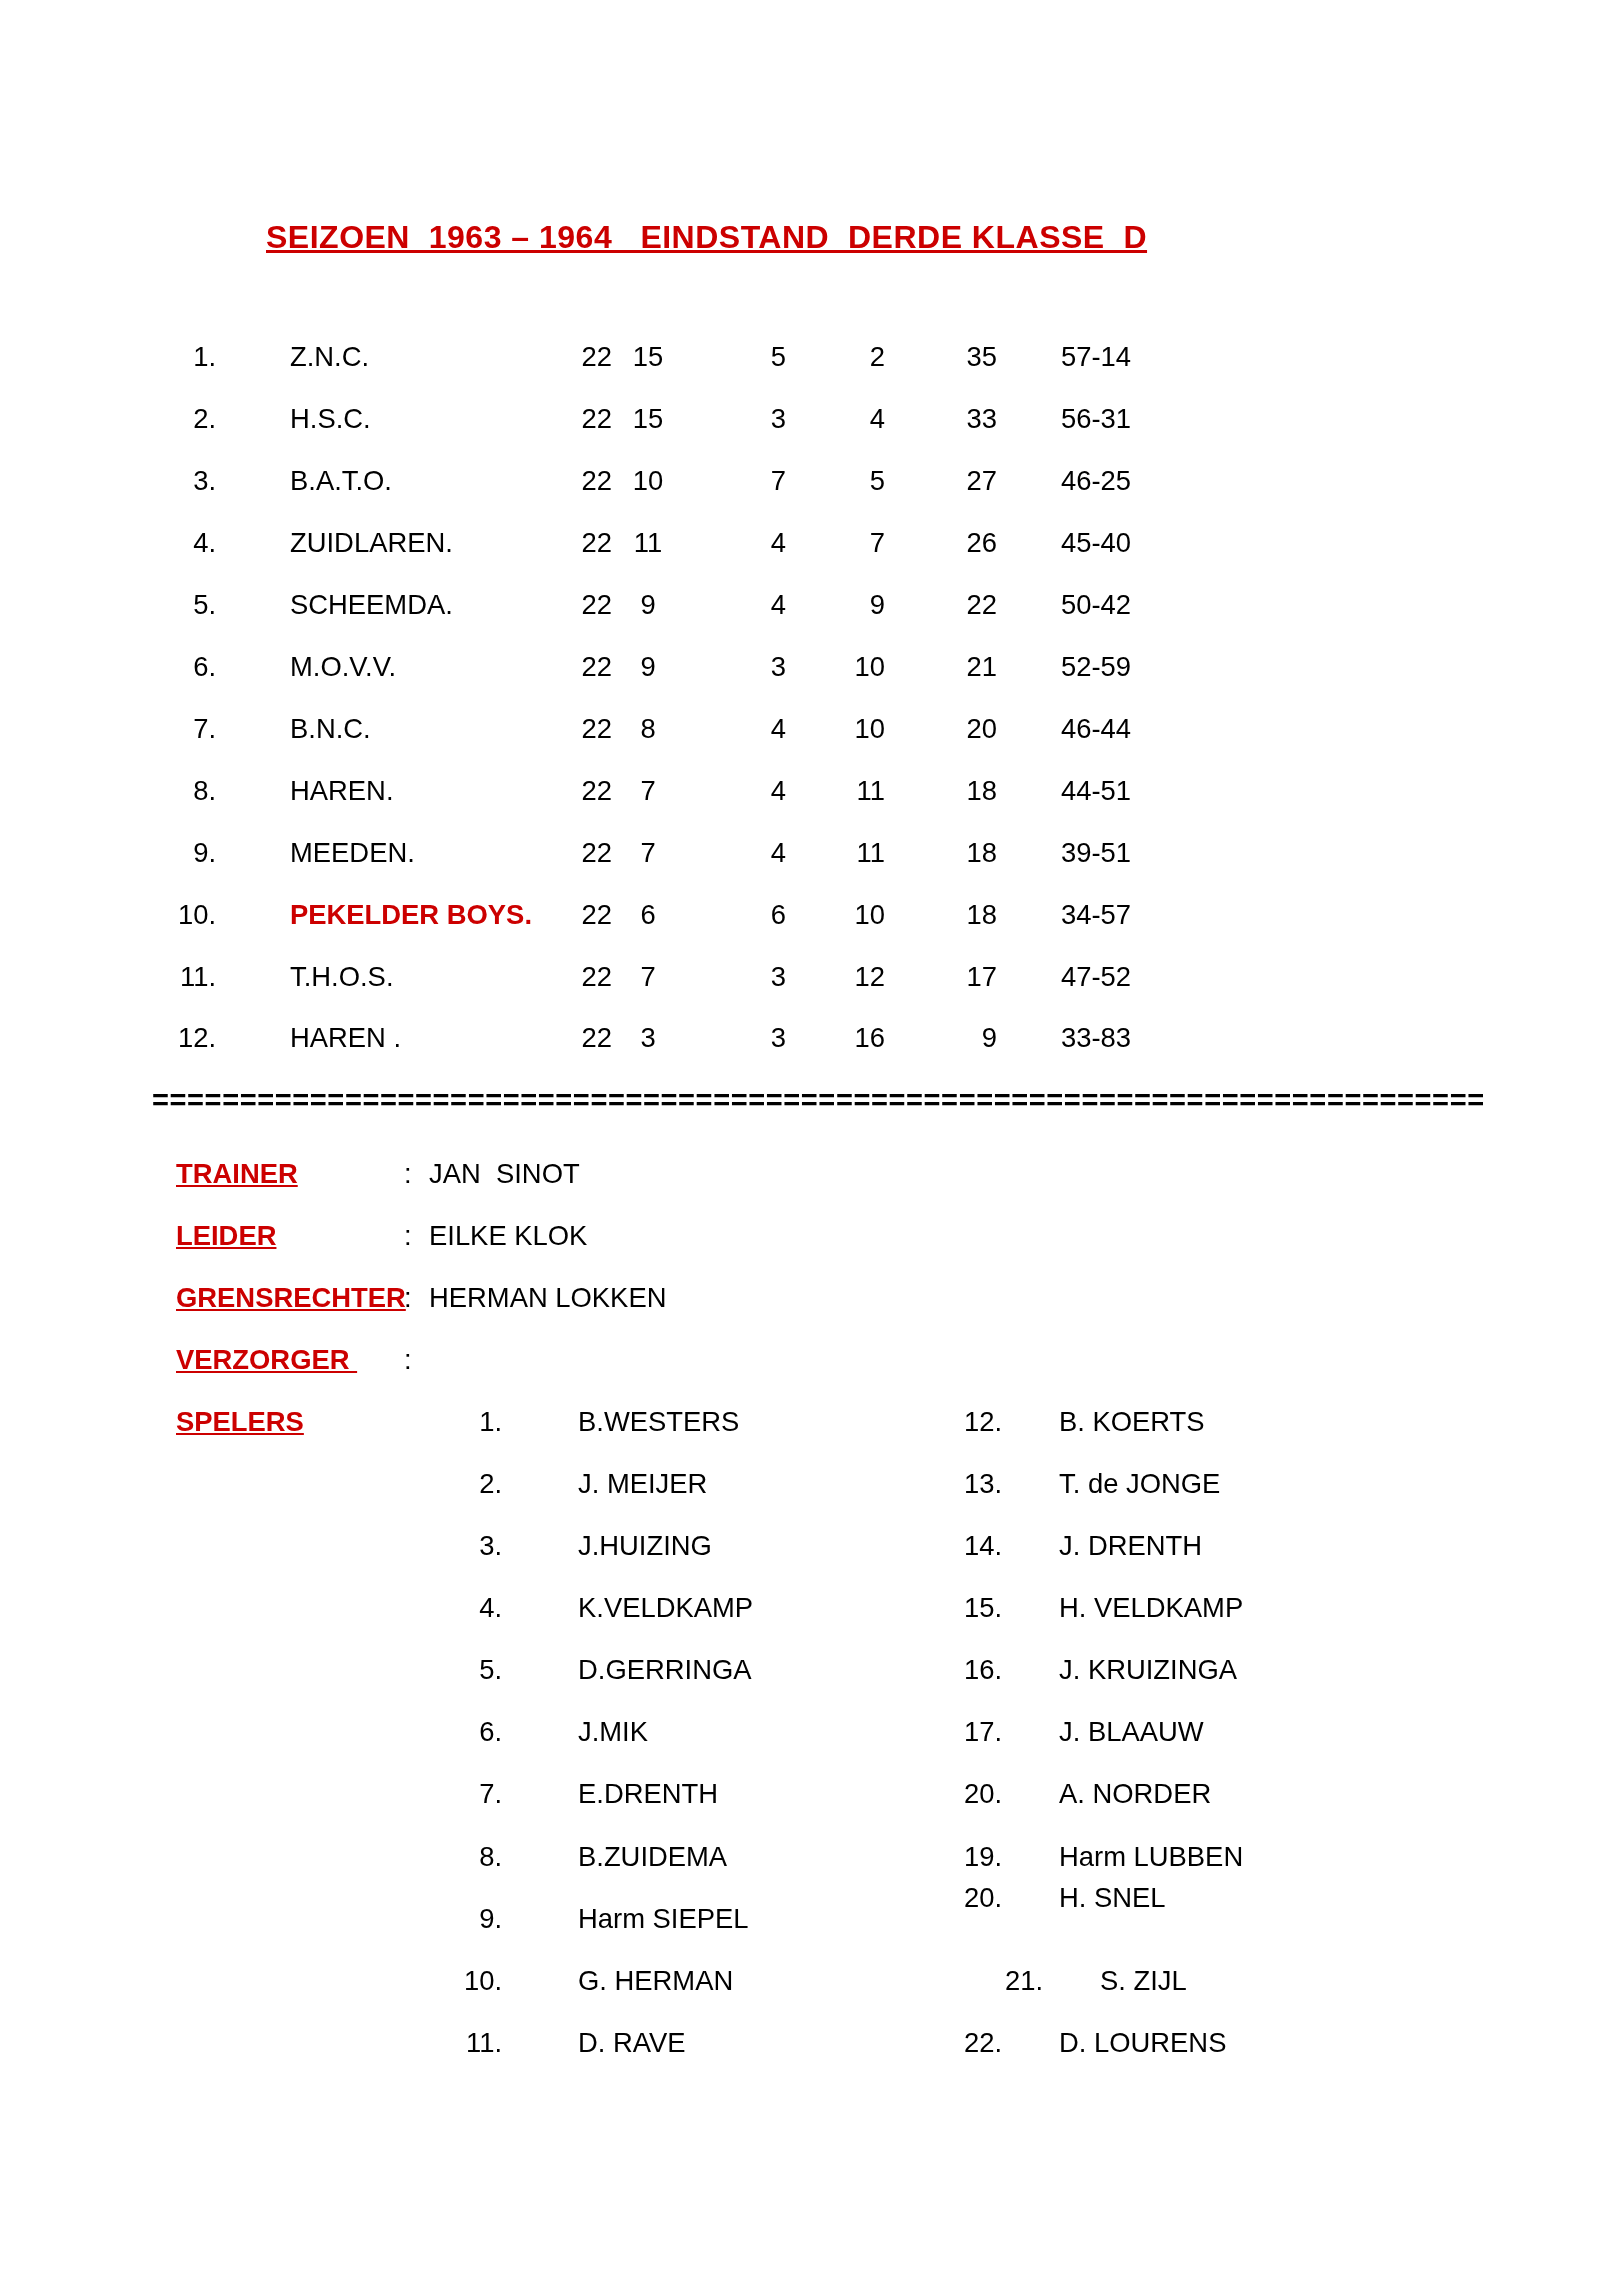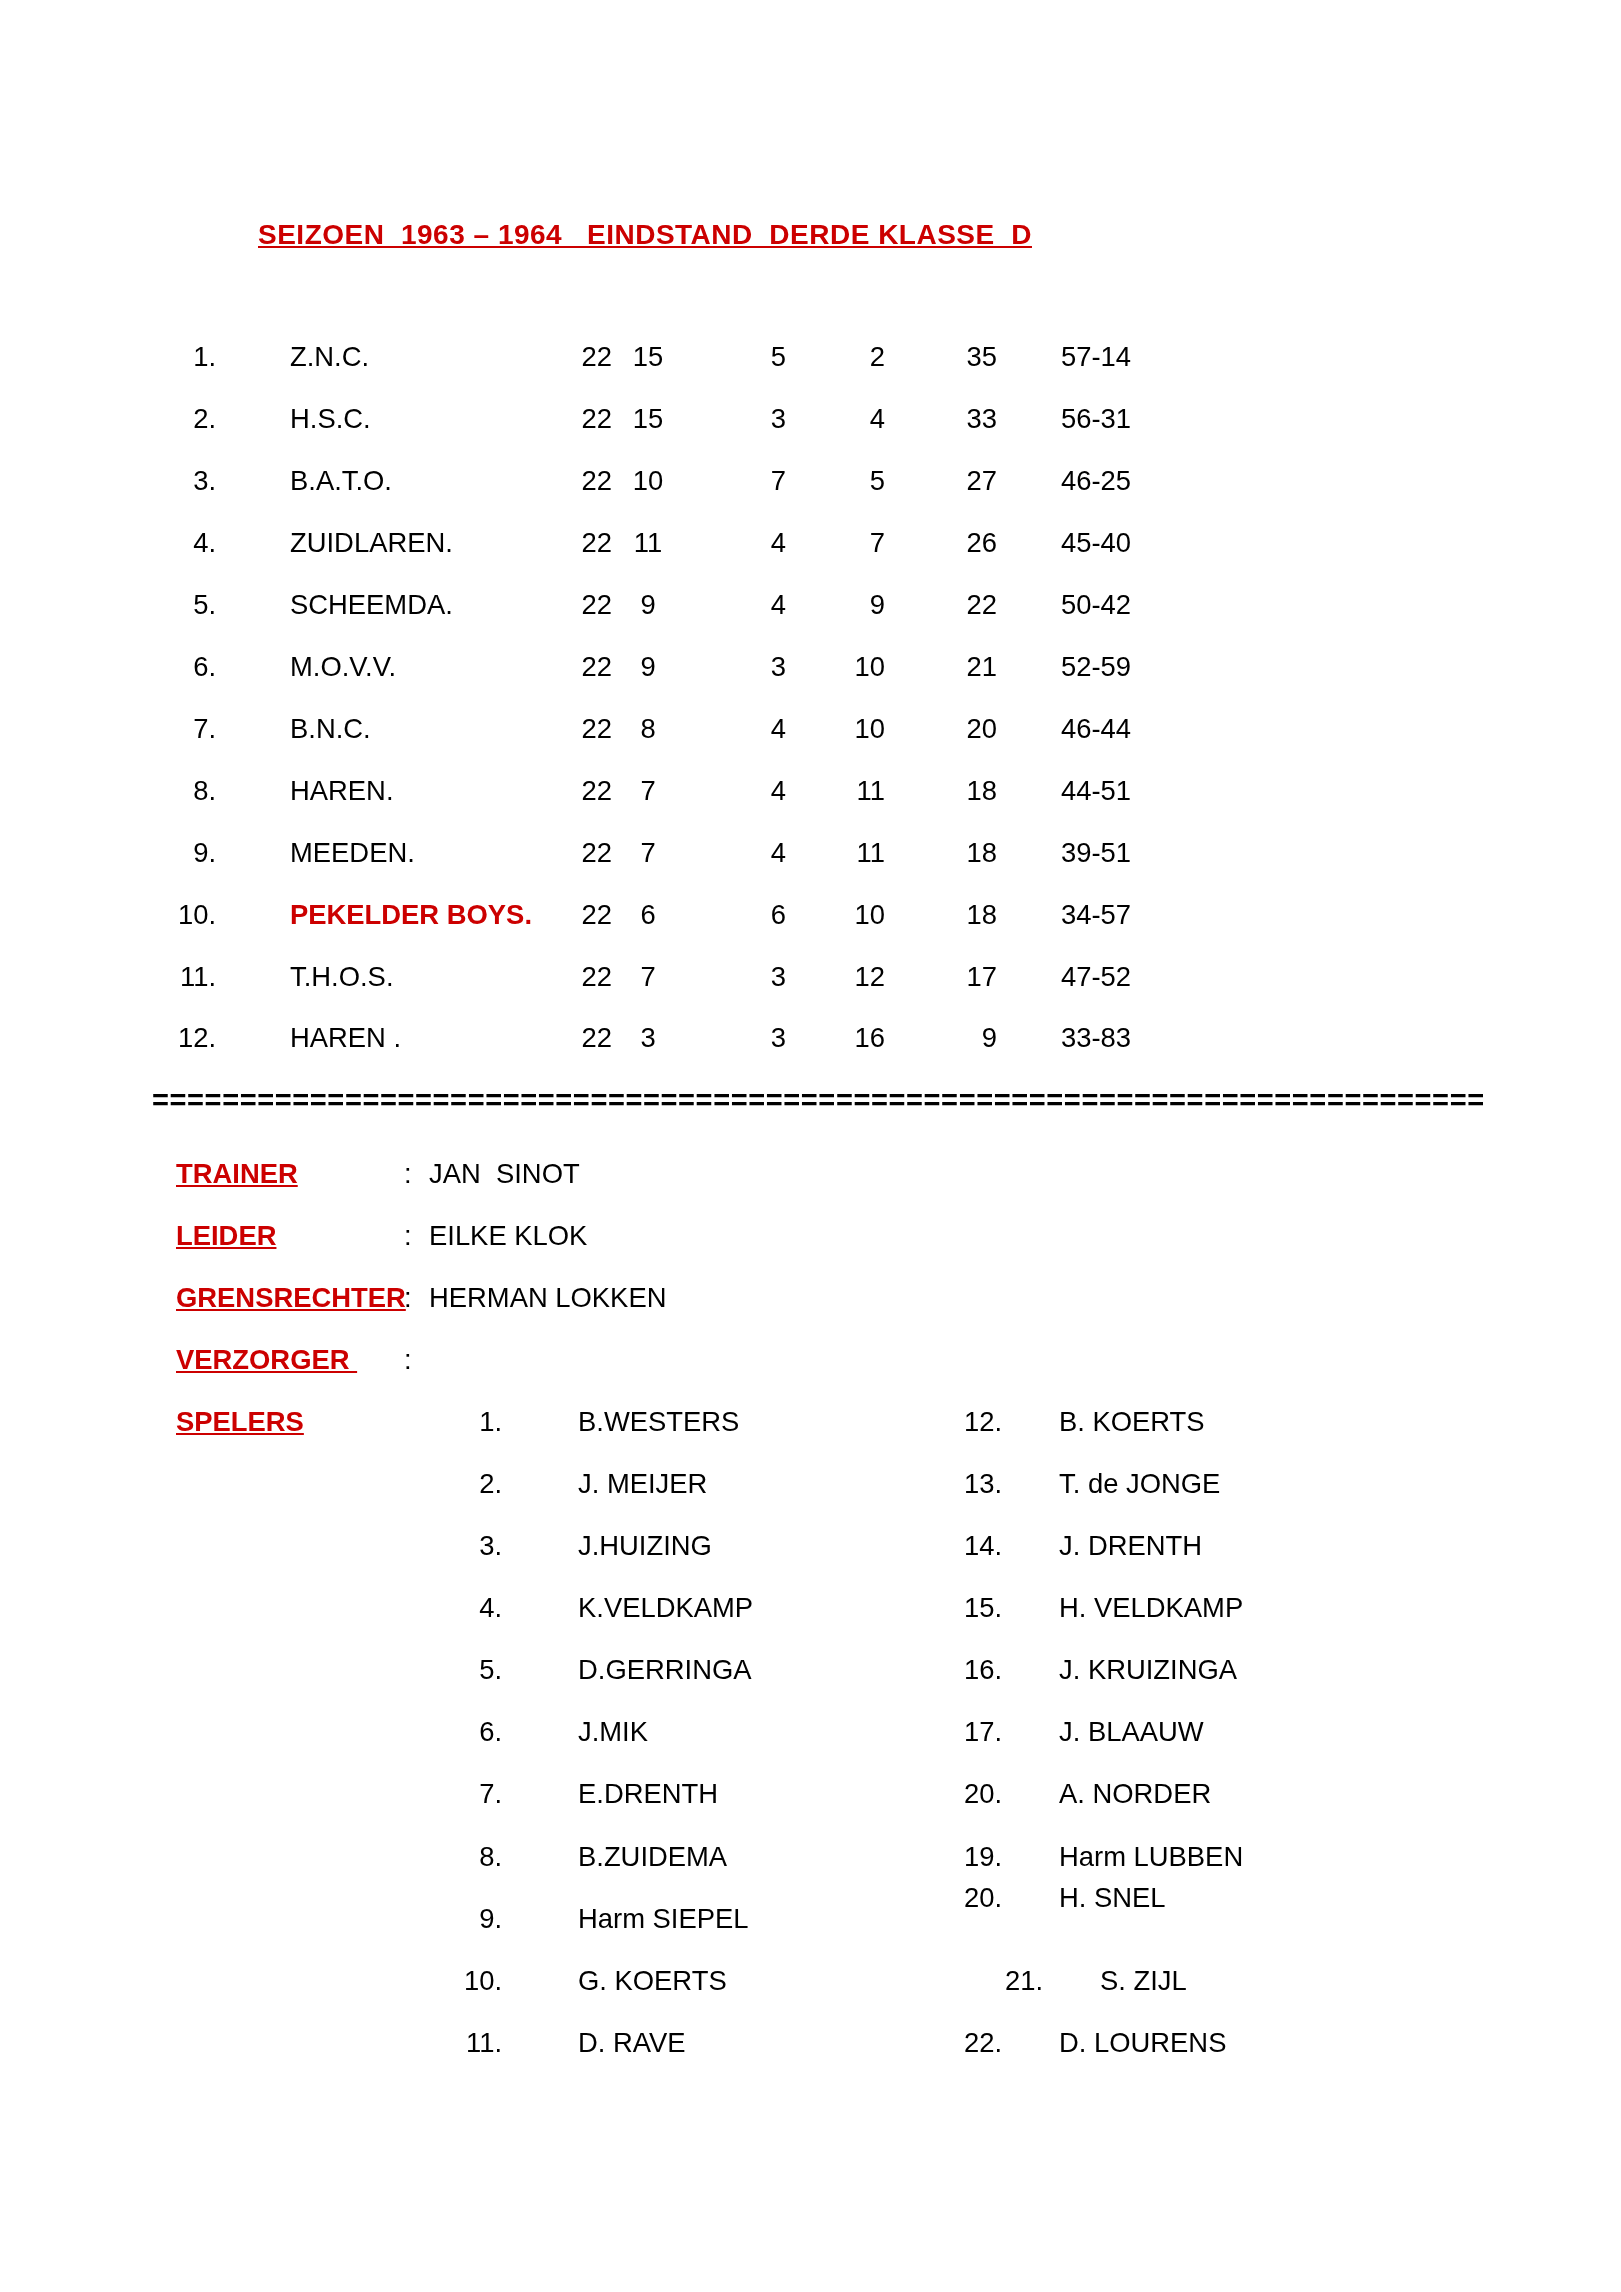--- a/index.html
+++ b/index.html
@@ -8,23 +8,23 @@
     width: 1621px;
     height: 2293px;
     background: #ffffff;
     font-family: "Liberation Sans", "DejaVu Sans", sans-serif;
     font-size: 27.4px;
     color: #000000;
     overflow: hidden;
   }
   .title {
     position: absolute;
-    left: 258px;
+    left: 266px;
     top: 219px;
-    font-size: 28px;
+    font-size: 32px;
     font-weight: bold;
     color: var(--red, #cc0000);
     text-decoration: underline;
     white-space: pre;
     letter-spacing: 0.5px;
   }
   
   .srow { position: absolute; left: 0; width: 1621px; height: 41px; }
   .srow .cell { position: absolute; top: 0; white-space: pre; }
   .srow .rank     { left: 98px;  width: 118px; text-align: right; }
@@ -264,21 +264,21 @@
       <div class="prow" style="top: 1841px;">
     <span class="pnum">8.</span>
     <span class="pname">B.ZUIDEMA</span>
   </div>
       <div class="prow" style="top: 1903px;">
     <span class="pnum">9.</span>
     <span class="pname">Harm SIEPEL</span>
   </div>
       <div class="prow" style="top: 1965px;">
     <span class="pnum">10.</span>
-    <span class="pname">G. KOERTS</span>
+    <span class="pname">G. HERMAN</span>
   </div>
       <div class="prow" style="top: 2027px;">
     <span class="pnum">11.</span>
     <span class="pname">D. RAVE</span>
   </div>
     </div>
   <div id="players-right">
       <div class="prow" style="top: 1406px;">
     <span class="pnum">12.</span>
     <span class="pname">B. KOERTS</span>

